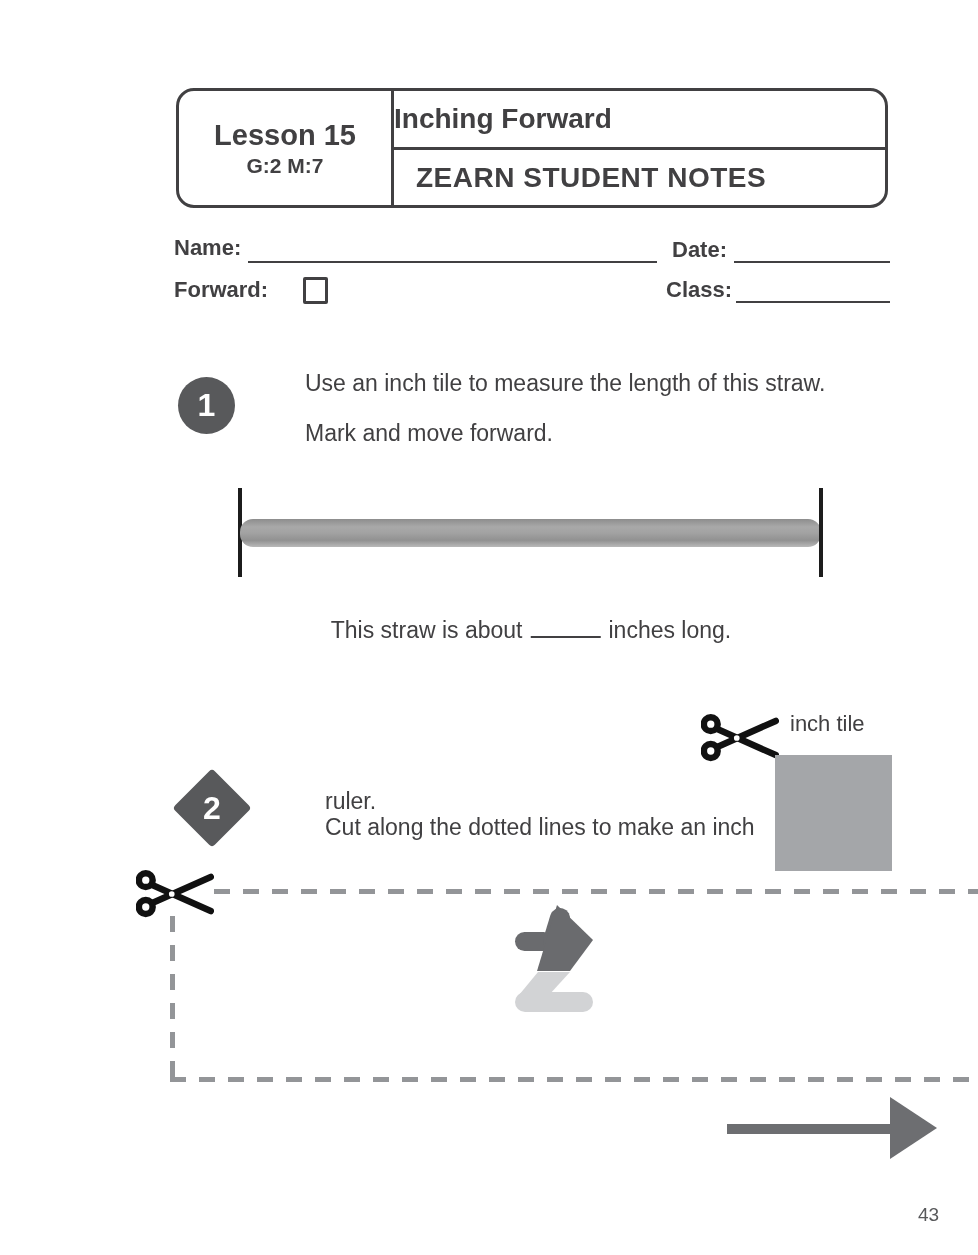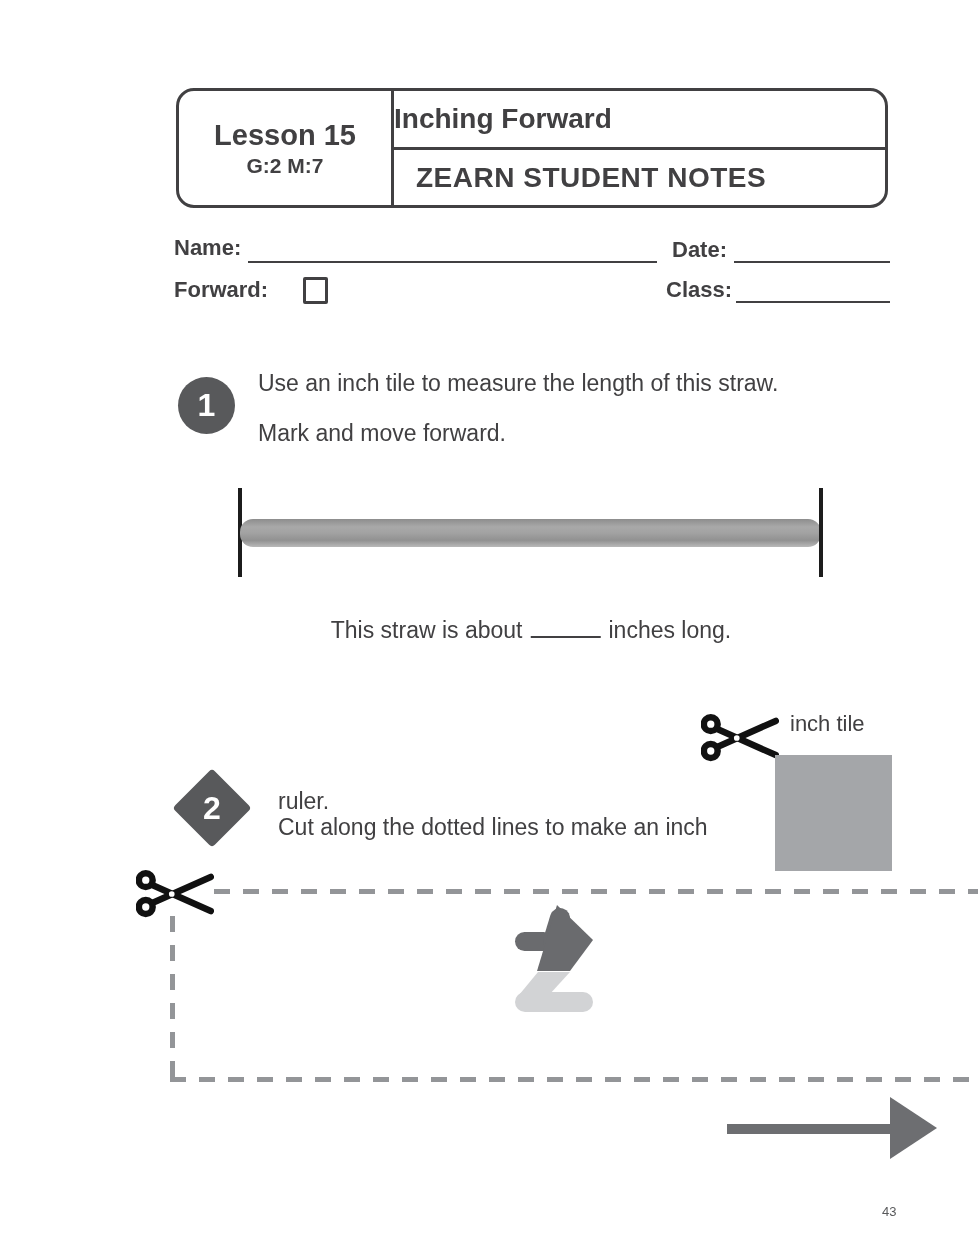--- a/index.html
+++ b/index.html
@@ -54,21 +54,21 @@
   }
   .badge-diamond {
     left:184px; top:780px; width:56px; height:56px;
     background:var(--badge,#58595b);
     transform:rotate(45deg); border-radius:4px;
   }
   .badge-num {
     display:flex; align-items:center; justify-content:center;
     color:#ffffff; font-size:32px; font-weight:700;
   }
-  .body-text { font-size:23px; }
+  .body-text { font-size:23px;margin-left:47px; }
 
   
   .tick { width:4px; height:89px; background:#1c1c1c; }
   .straw-rod {
     left:240px; top:519px; width:581px; height:28px;
     border-radius:13px;
     background:linear-gradient(to bottom,
       #8d8d8d 0%, #a9a9a9 28%, #a2a2a2 50%, #919191 76%, #b9b9b9 100%);
   }
   .fill-sentence {
@@ -89,21 +89,21 @@
   }
 
   
   .dash-h { height:5px;
     background:repeating-linear-gradient(90deg,
       var(--dash,#939598) 0 16px, transparent 16px 29px); }
   .dash-v { width:5px;
     background:repeating-linear-gradient(180deg,
       var(--dash,#939598) 0 16px, transparent 16px 29px); }
 
-  .page-number { left:882px; top:1204px; font-size:13px; color:var(--badge,#58595b); }
+  .page-number { left:918px; top:1204px; font-size:19px; color:var(--badge,#58595b); }
 </style>
 </head>
 <body>
 
 <div class="page">
 
   <div class="abs header-box">
     <div class="header-left">
       <div class="lesson-title">Lesson 15</div>
       <div class="lesson-code">G:2 M:7</div>

